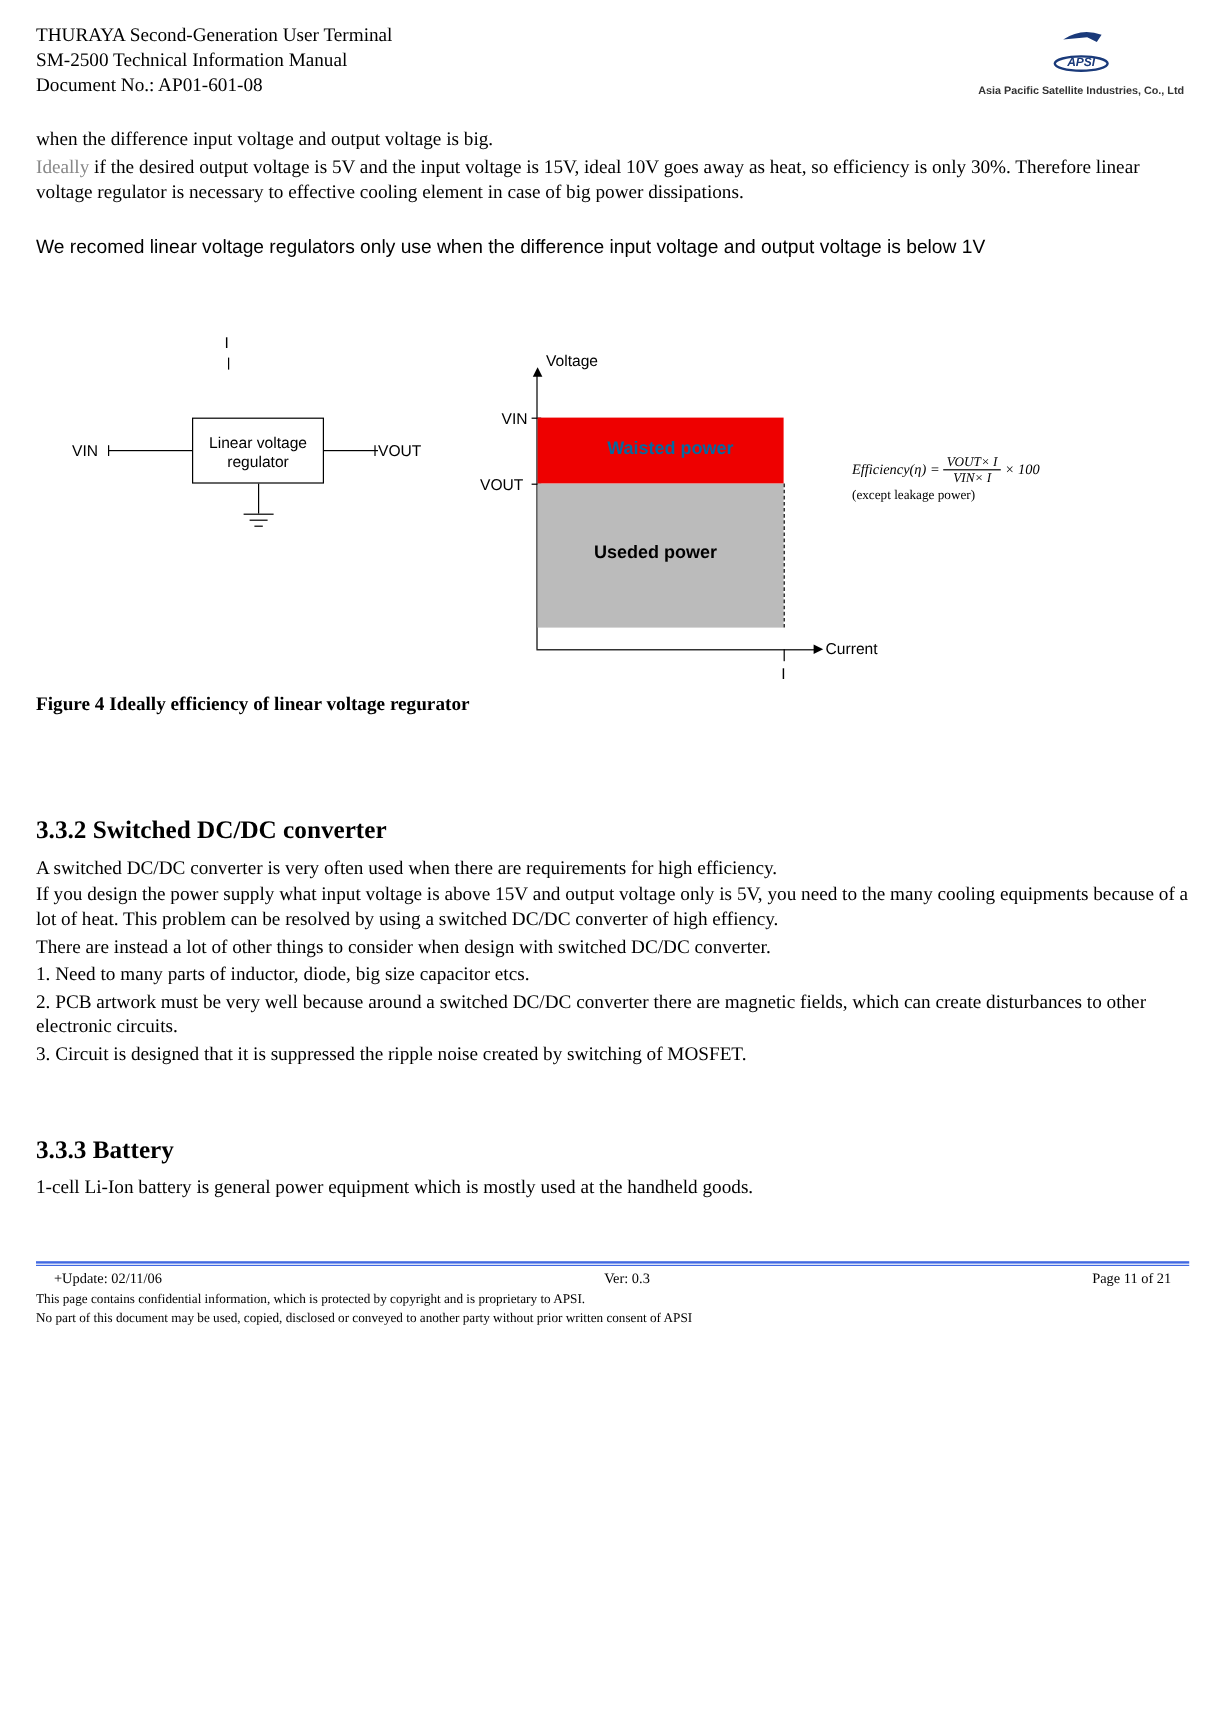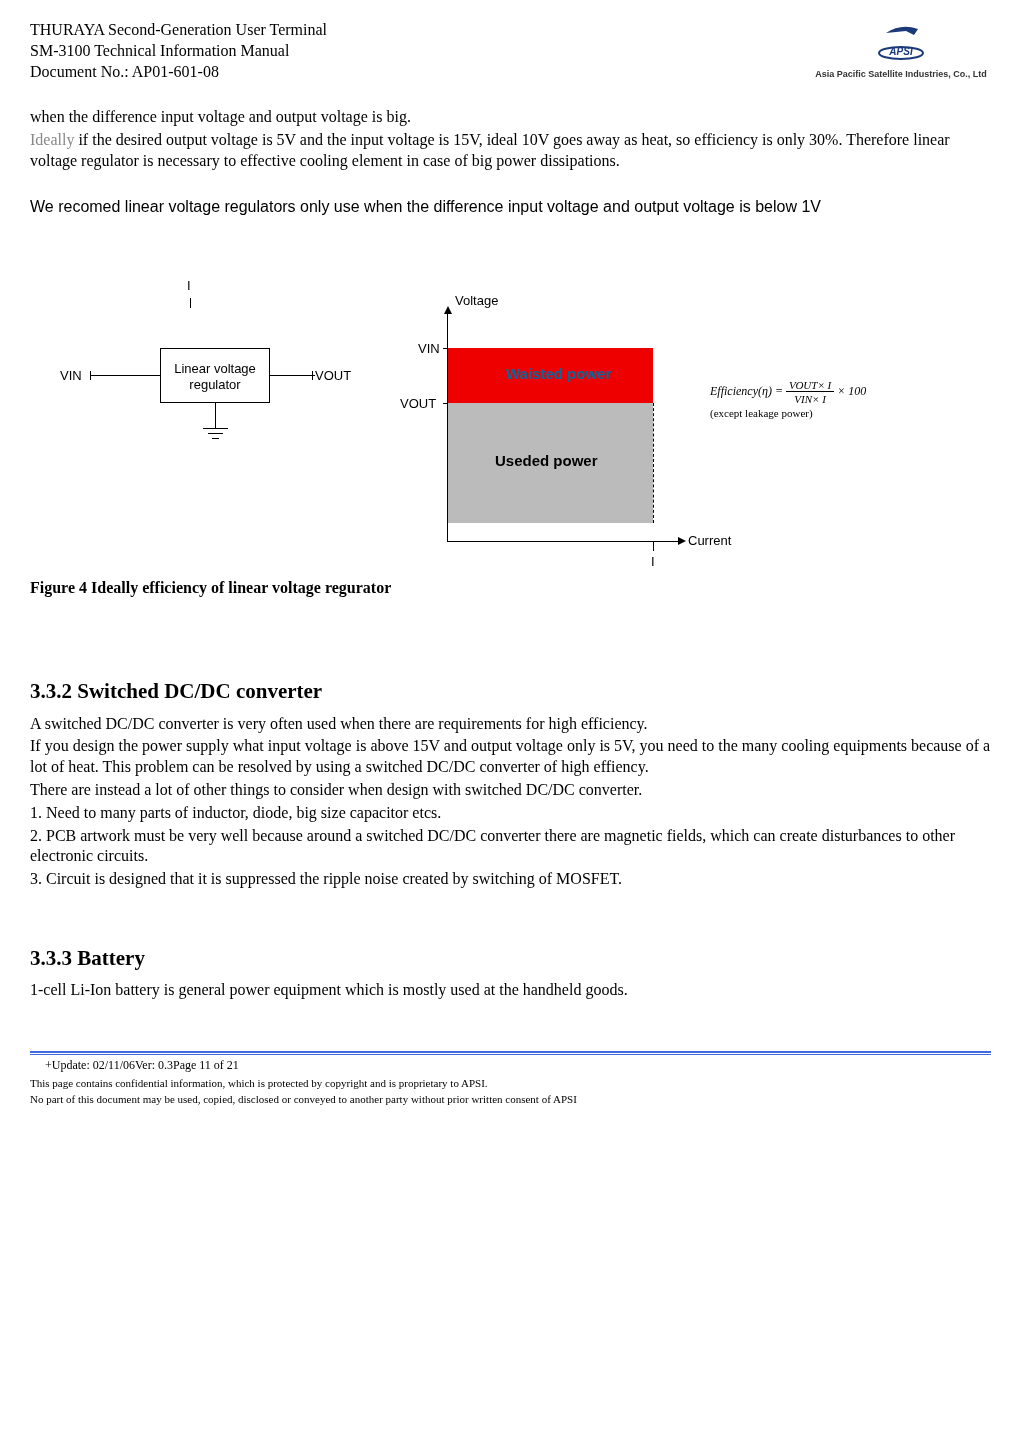--- a/index.html
+++ b/index.html
@@ -73,20 +73,21 @@
       margin-top: 50px;
     }
     .footer-line {
       border-top: 2px solid #4169E1;
       border-bottom: 1px solid #4169E1;
       height: 1px;
       margin-bottom: 3px;
     }
     .footer-row {
       display: flex;
+      justify-content: space-between;
       font-size: 12px;
       padding: 0 15px;
     }
     .footer-note {
       text-align: left;
       font-size: 11px;
       margin-top: 2px;
     }
     
     .diagram-left {
@@ -186,21 +187,21 @@
       left: 148px;
       top: 75px;
     }
   </style>
 </head>
 <body>
 
 <div class="header">
   <div class="header-left">
     <div>THURAYA Second-Generation User Terminal</div>
-    <div>SM-3100 Technical Information Manual</div>
+    <div>SM-2500 Technical Information Manual</div>
     <div>Document No.: AP01-601-08</div>
   </div>
   <div class="header-right logo">
     <svg class="logo-icon" viewBox="0 0 50 40">
       <ellipse cx="25" cy="32" rx="22" ry="6" fill="none" stroke="#1a3a7a" stroke-width="2"></ellipse>
       <text x="25" y="34" font-family="Arial" font-size="10" font-weight="bold" fill="#1a3a7a" font-style="italic" text-anchor="middle">APSI</text>
       <path d="M 10 12 Q 25 2 42 8 L 38 14 L 30 10 Z" fill="#1a3a7a"></path>
     </svg>
     <div class="logo-text">Asia Pacific Satellite Industries, Co., Ltd</div>
   </div>

